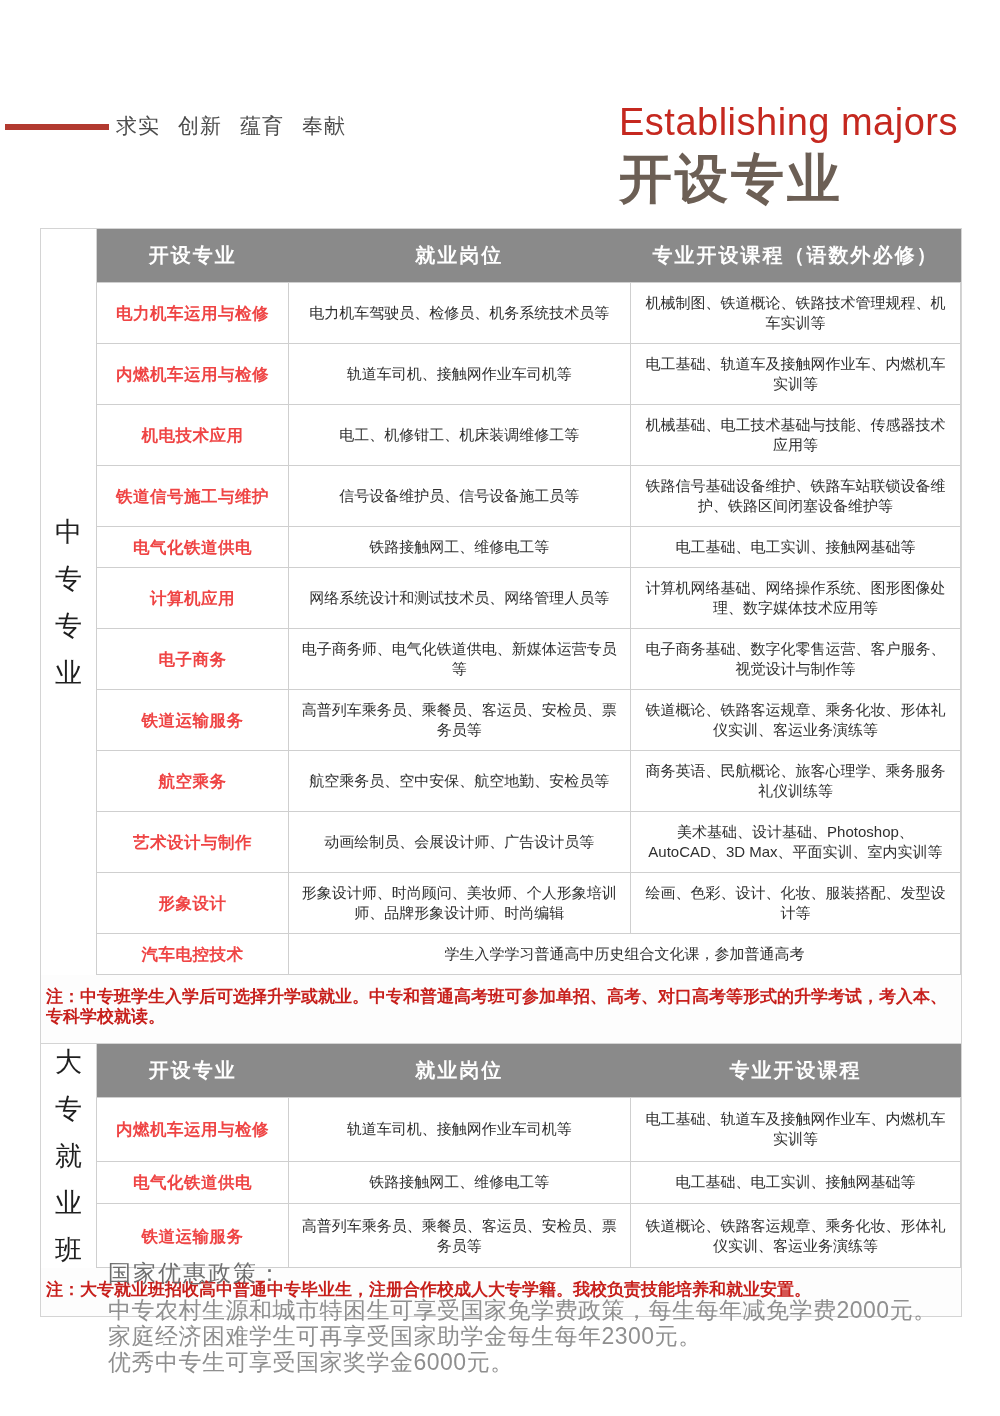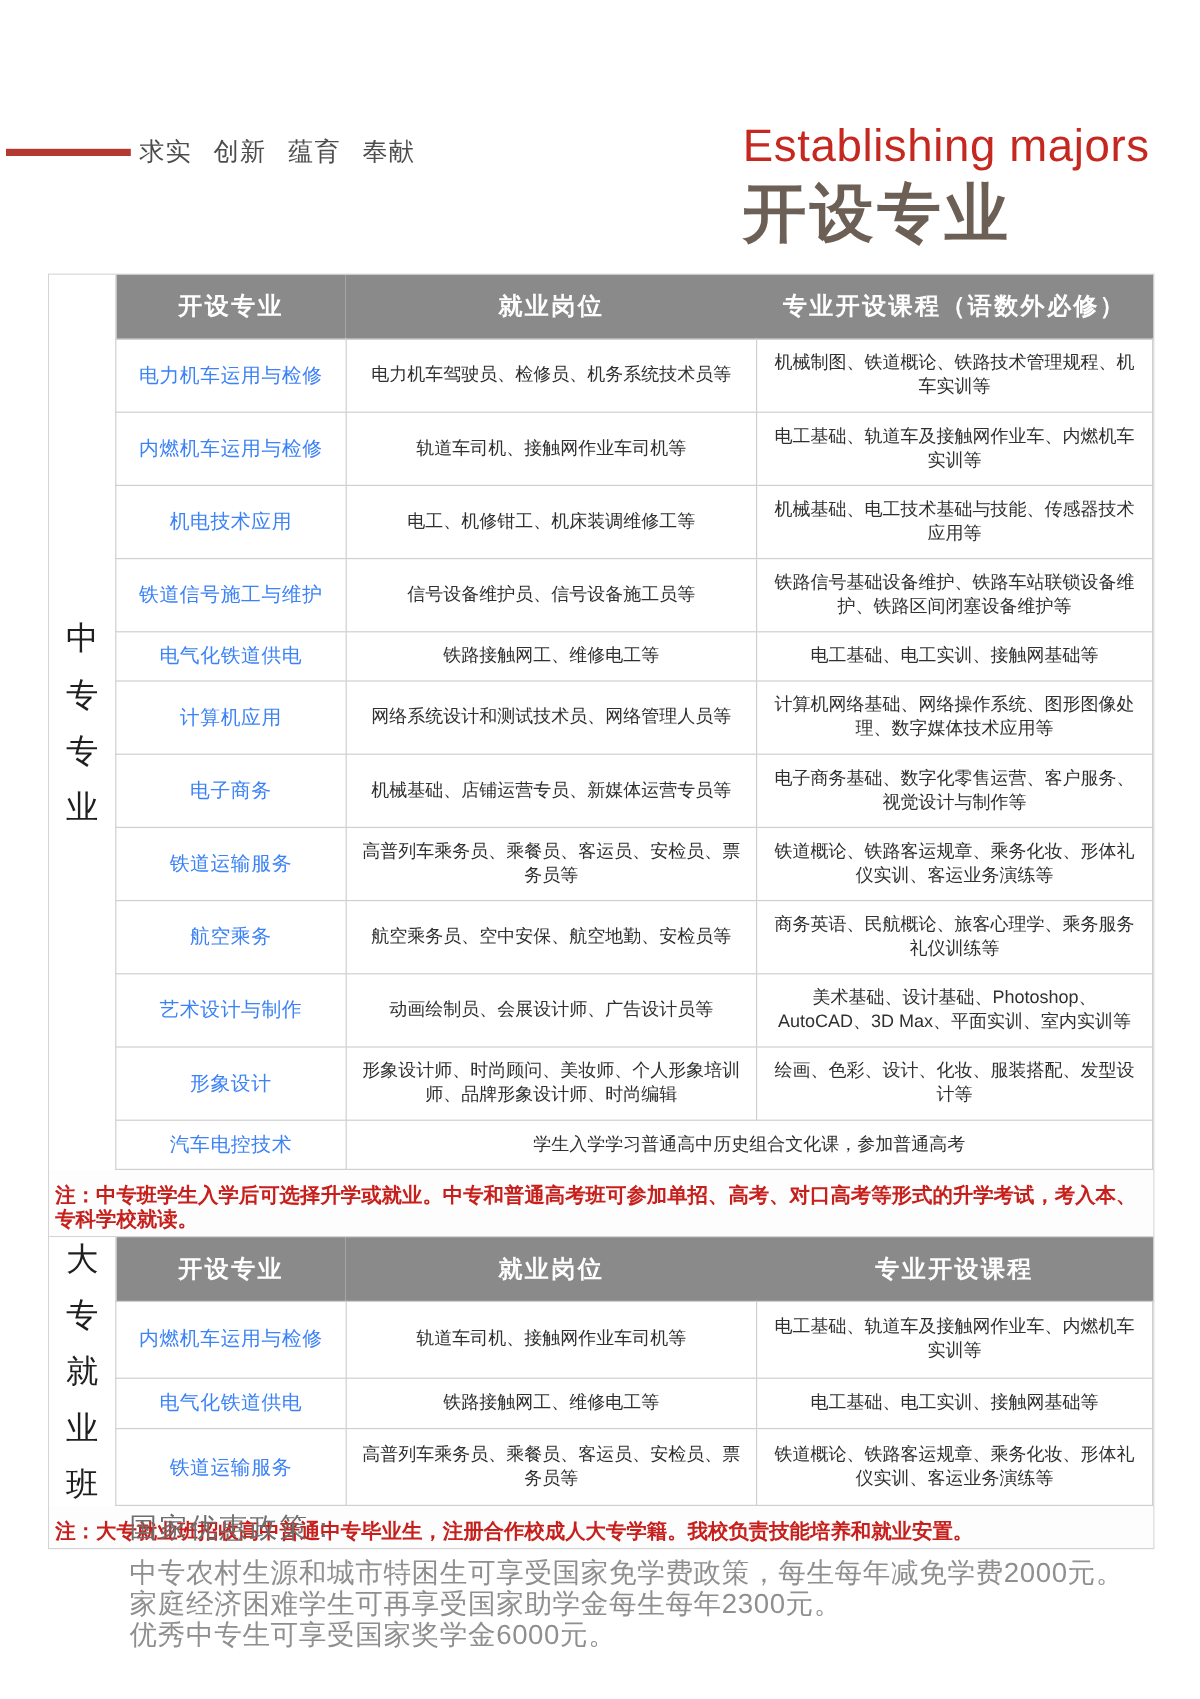--- a/index.html
+++ b/index.html
@@ -57,27 +57,27 @@
     font-size: 20px; font-weight: bold;
     padding: 13px 4px; border: none; letter-spacing: 2px;
   }
   .majors-table td {
     border: 1px solid #cfcfcf;
     text-align: center; vertical-align: middle;
     font-size: 15px; line-height: 20px; color: #303030;
     padding: 10px 12px; background: #fff;
   }
   .majors-table td.major {
-    font-size: 16.5px; font-weight: normal; color: #3b82f6;
+    font-size: 16.5px; font-weight: bold; color: #ef4444;
     letter-spacing: 0.5px;
   }
   .note {
     color: #c7201c; font-weight: bold;
     font-size: 17px; line-height: 20px;
-    padding: 12px 8px 3px 5px;
+    padding: 12px 8px 16px 5px;
     background: #fdfdfd;
     border-bottom: 1px solid #d4d4d4;
   }
   .note:last-child { border-bottom: none; }
 
   
   .policy { position: absolute; left: 76px; top: 1258px; margin-left: 32px; }
   .policy-title {
     font-size: 23px; color: #6e6e6e; letter-spacing: 2px;
     margin-bottom: 8px;
@@ -147,21 +147,21 @@
             <td>铁路接触网工、维修电工等</td>
             <td>电工基础、电工实训、接触网基础等</td>
           </tr>
           <tr>
             <td class="major">计算机应用</td>
             <td>网络系统设计和测试技术员、网络管理人员等</td>
             <td>计算机网络基础、网络操作系统、图形图像处理、数字媒体技术应用等</td>
           </tr>
           <tr>
             <td class="major">电子商务</td>
-            <td>机械基础、店铺运营专员、新媒体运营专员等</td>
+            <td>电子商务师、电气化铁道供电、新媒体运营专员等</td>
             <td>电子商务基础、数字化零售运营、客户服务、视觉设计与制作等</td>
           </tr>
           <tr>
             <td class="major">铁道运输服务</td>
             <td>高普列车乘务员、乘餐员、客运员、安检员、票务员等</td>
             <td>铁道概论、铁路客运规章、乘务化妆、形体礼仪实训、客运业务演练等</td>
           </tr>
           <tr>
             <td class="major">航空乘务</td>
             <td>航空乘务员、空中安保、航空地勤、安检员等</td>

